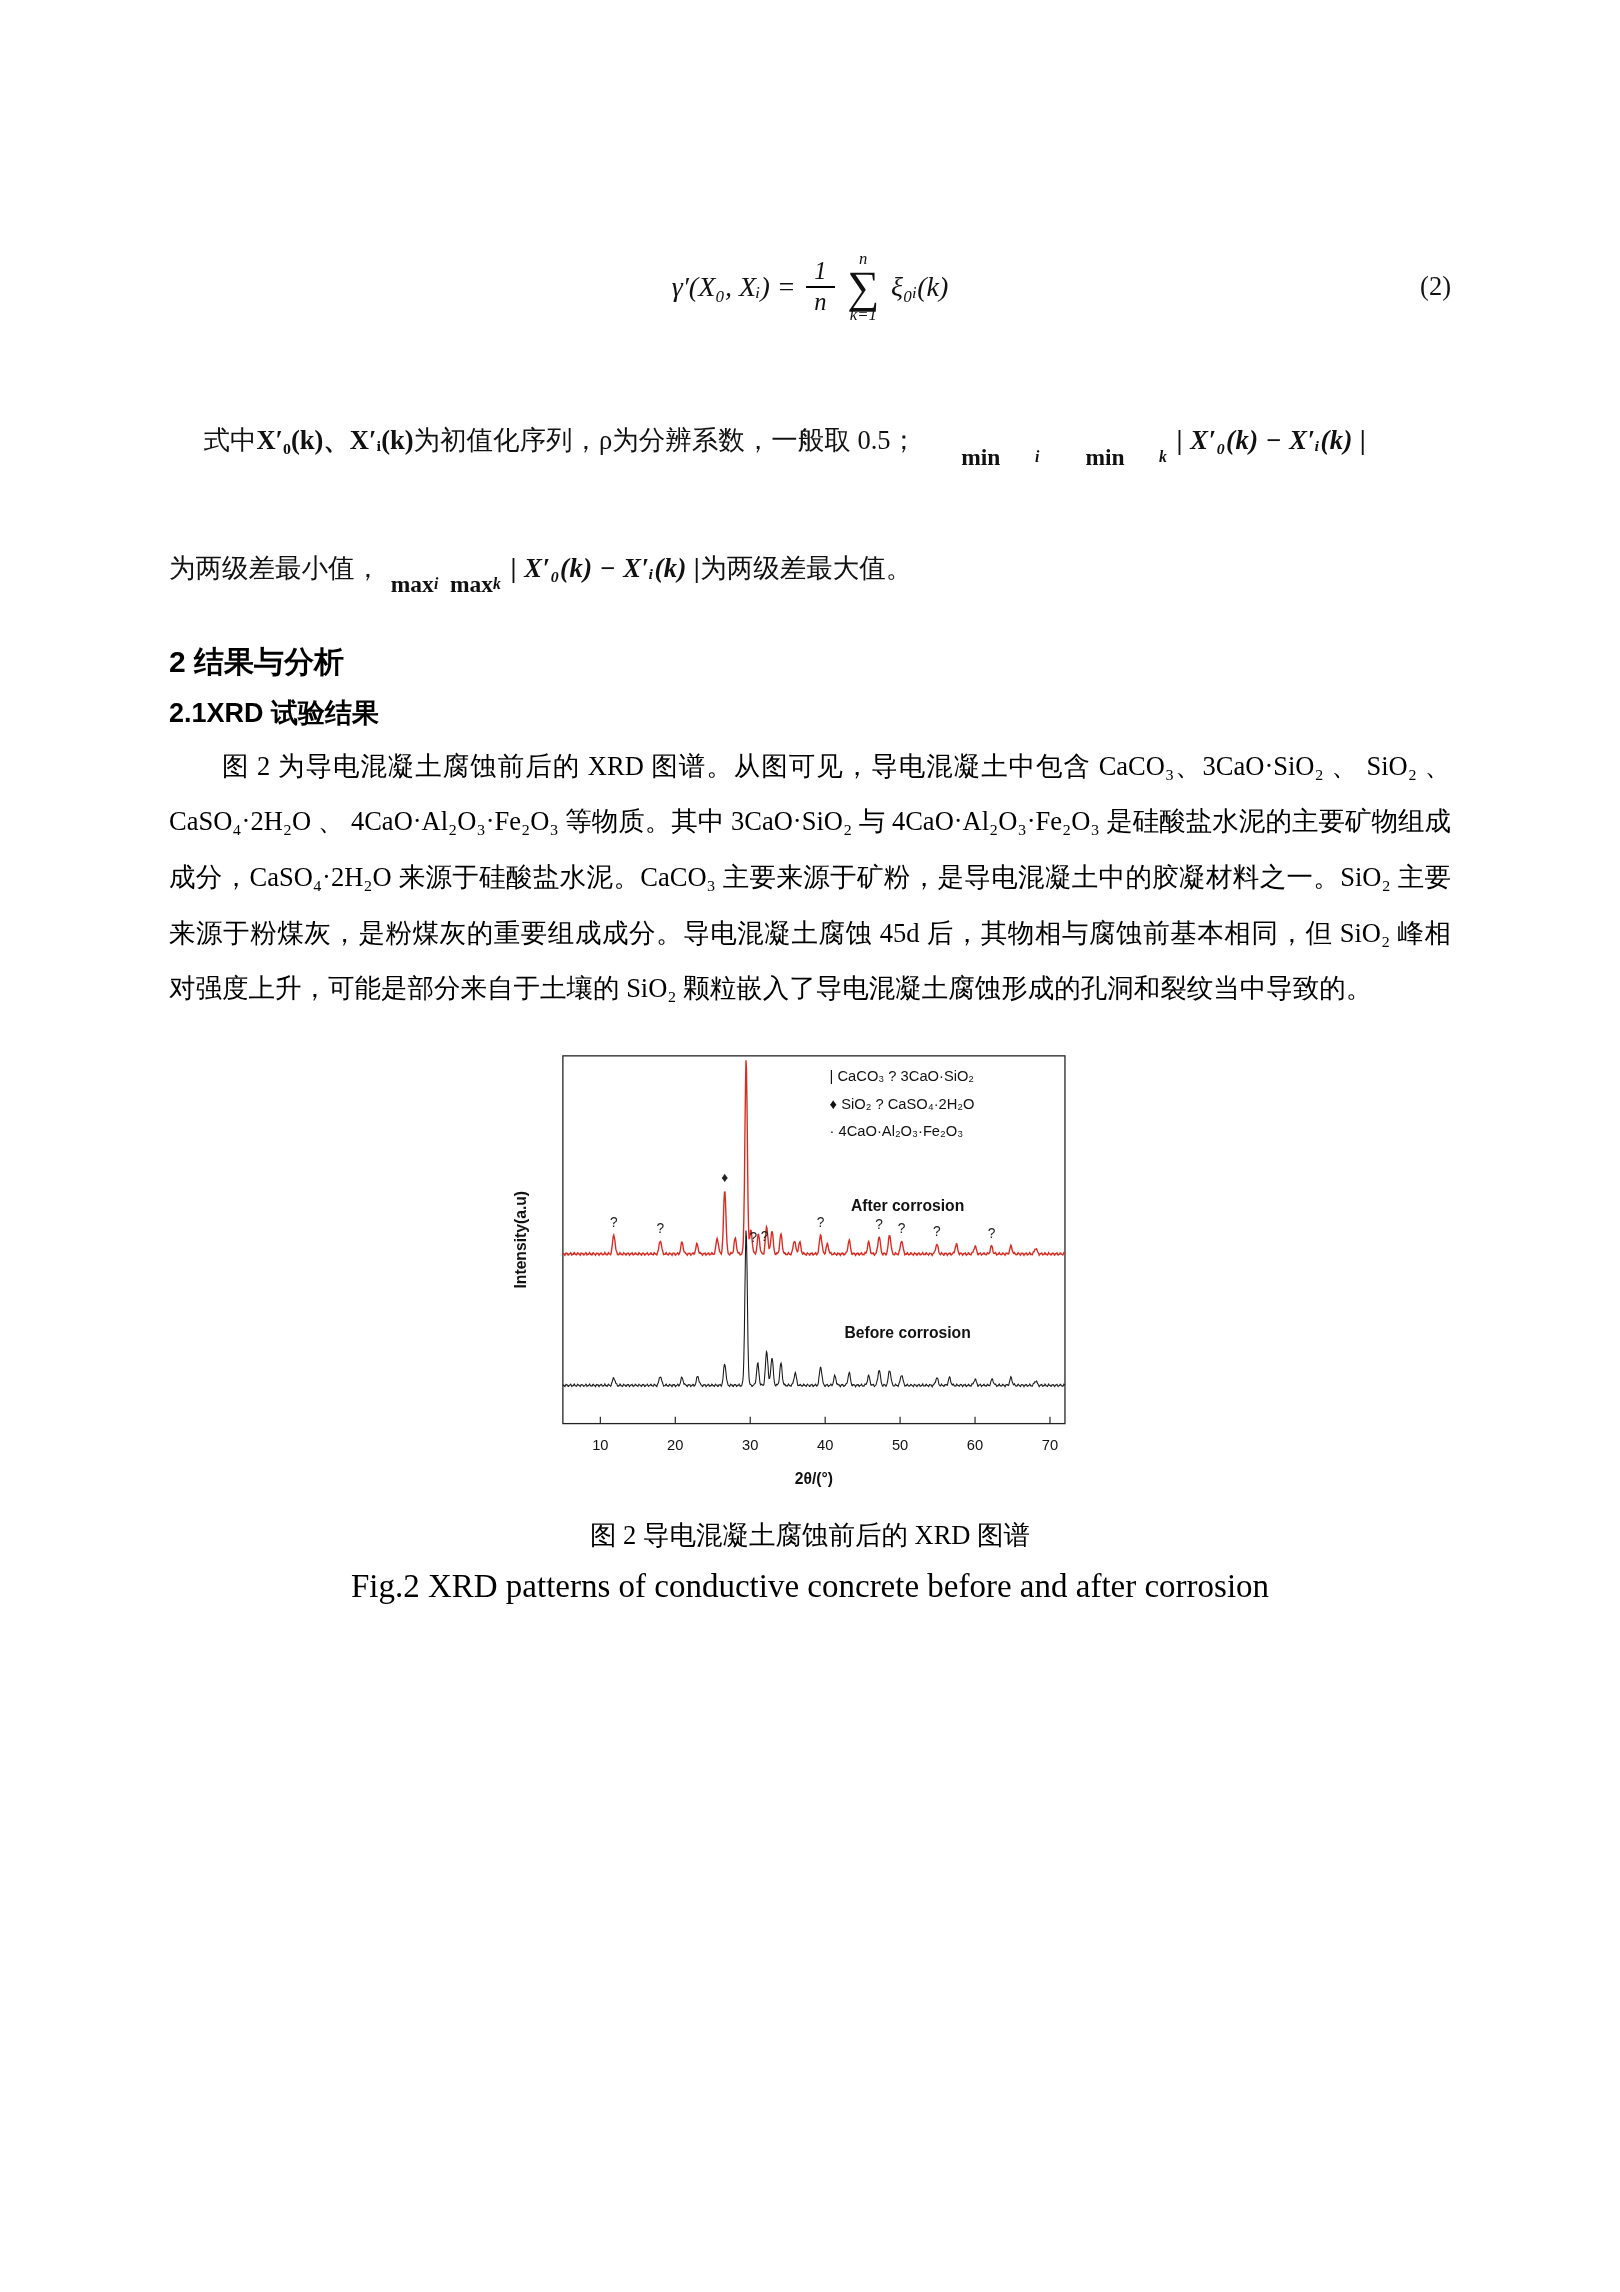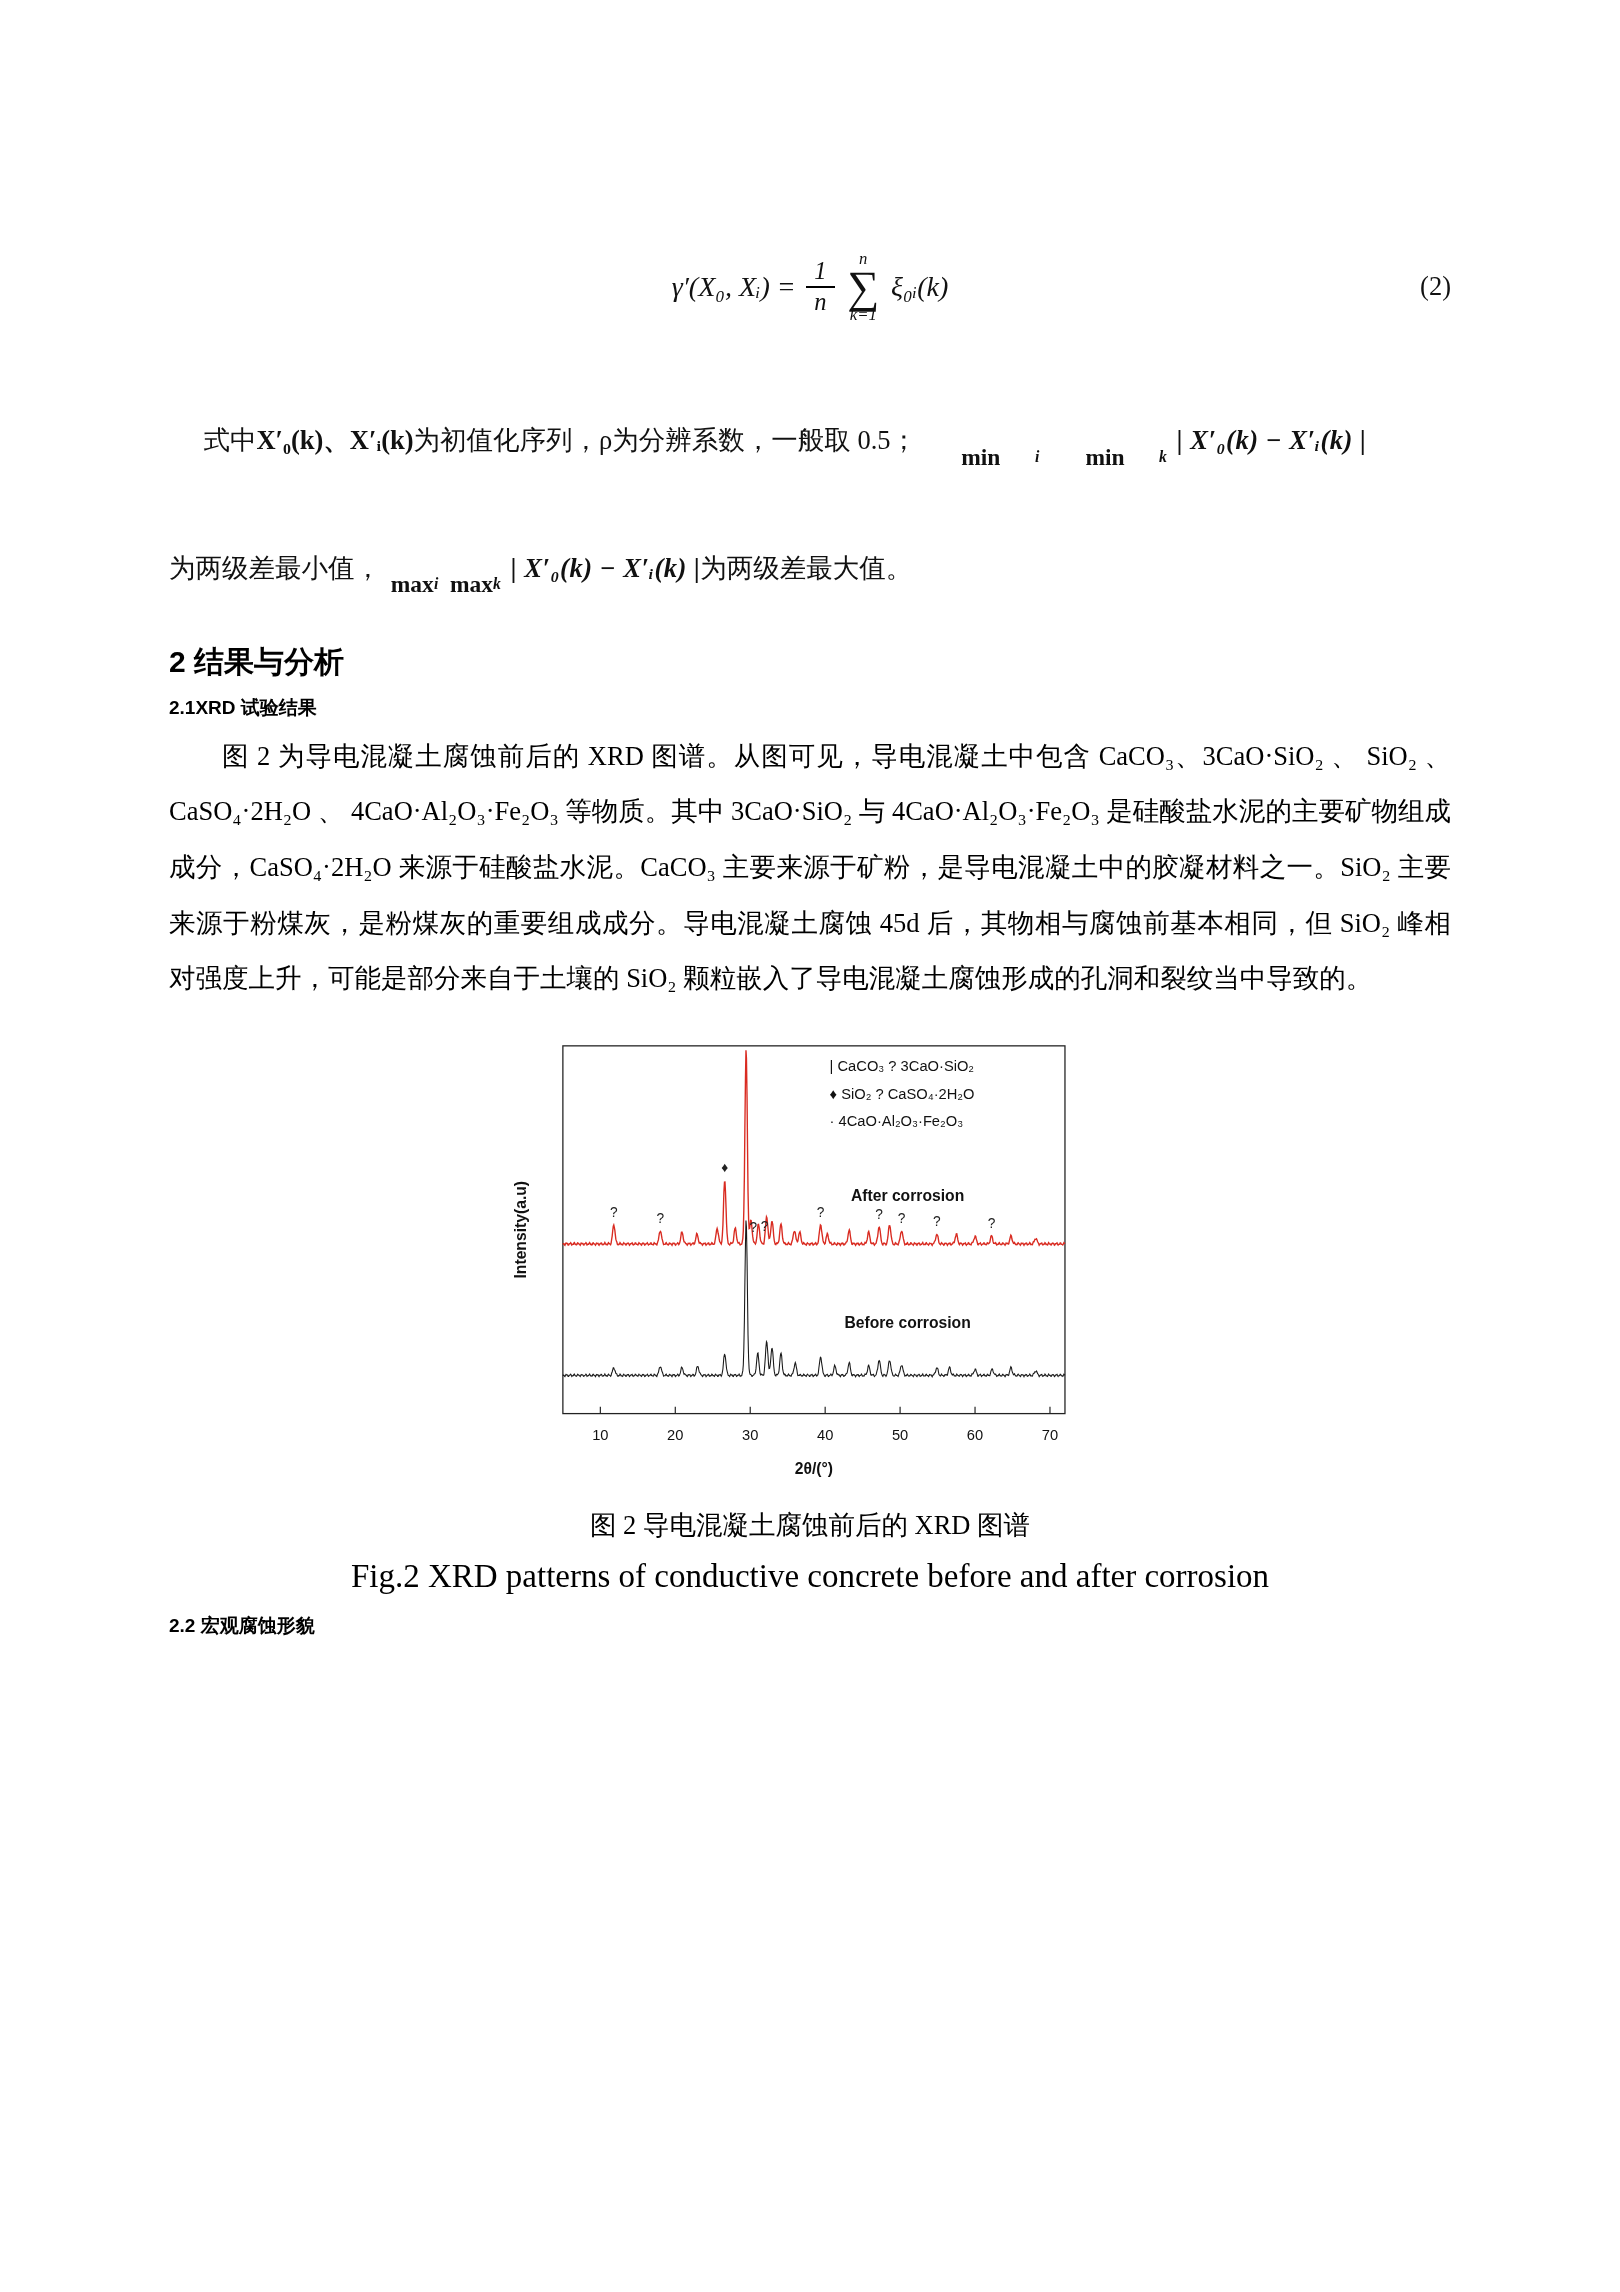--- a/index.html
+++ b/index.html
@@ -23,21 +23,21 @@
   .para { line-height:2.1; text-align:justify; margin:0; }
   .para-f1 { margin-top:90px; text-indent:1.3em; }
   .para-f2 { margin-top:71px; }
   .mm { display:inline-flex; gap:11.8px; margin:0 9.8px; vertical-align:-15.7px; font-weight:bold; font-size:23.5px; line-height:1; }
   .mm-col { display:inline-flex; align-items:center; line-height:1.05; }
   .mm-sub { font-size:15.7px; font-style:italic; }
   .math-abs { font-style:italic; font-weight:bold; letter-spacing:0.5px; }
   .math-seq { font-weight:bold; }
   
   .h-section { font-family:"Liberation Sans", sans-serif; font-size:30px; font-weight:bold; margin:45px 0 0 0; color:#000; }
-  .h-sub { font-family:"Liberation Sans", sans-serif; font-size:19px; font-weight:bold; margin:11.8px 0 0 0; color:#000; }
+  .h-sub { font-family:"Liberation Sans", sans-serif; font-size:27px; font-weight:bold; margin:11.8px 0 0 0; color:#000; }
   
   .red { color:#000000; }
   .para-body { margin-top:7.8px; text-indent:2em; line-height:2.1; }
   
   .figure-wrap { width:608px; margin:29px auto 0 auto; }
   svg { font-family:"Liberation Sans", sans-serif; display:block; }
   .caption { text-align:center; margin:0; }
   .caption-cn { margin-top:9.8px; font-size:26.5px; }
   .caption-en { margin-top:15.7px; font-size:33px; }
 </style>
@@ -130,16 +130,15 @@
         <text x="380.48358208955227" y="186.18" text-anchor="middle" font-size="14" fill="#222">?</text>
         <text x="403.40895522388064" y="190.14" text-anchor="middle" font-size="14" fill="#222">?</text>
         <text x="439.32537313432834" y="194.1" text-anchor="middle" font-size="14" fill="#222">?</text>
         <text x="495.11044776119405" y="196.08" text-anchor="middle" font-size="14" fill="#222">?</text>
       </svg>
   </figure>
 
   <p class="caption caption-cn red">图 2 导电混凝土腐蚀前后的 XRD 图谱</p>
   <p class="caption caption-en red">Fig.2 XRD patterns of conductive concrete before and after corrosion</p>
 
-  <h3 class="h-sub" style="margin-top:17.6px;">2.2 宏观腐蚀形貌</h3>
 
 </div>
 
 
 </body></html>

